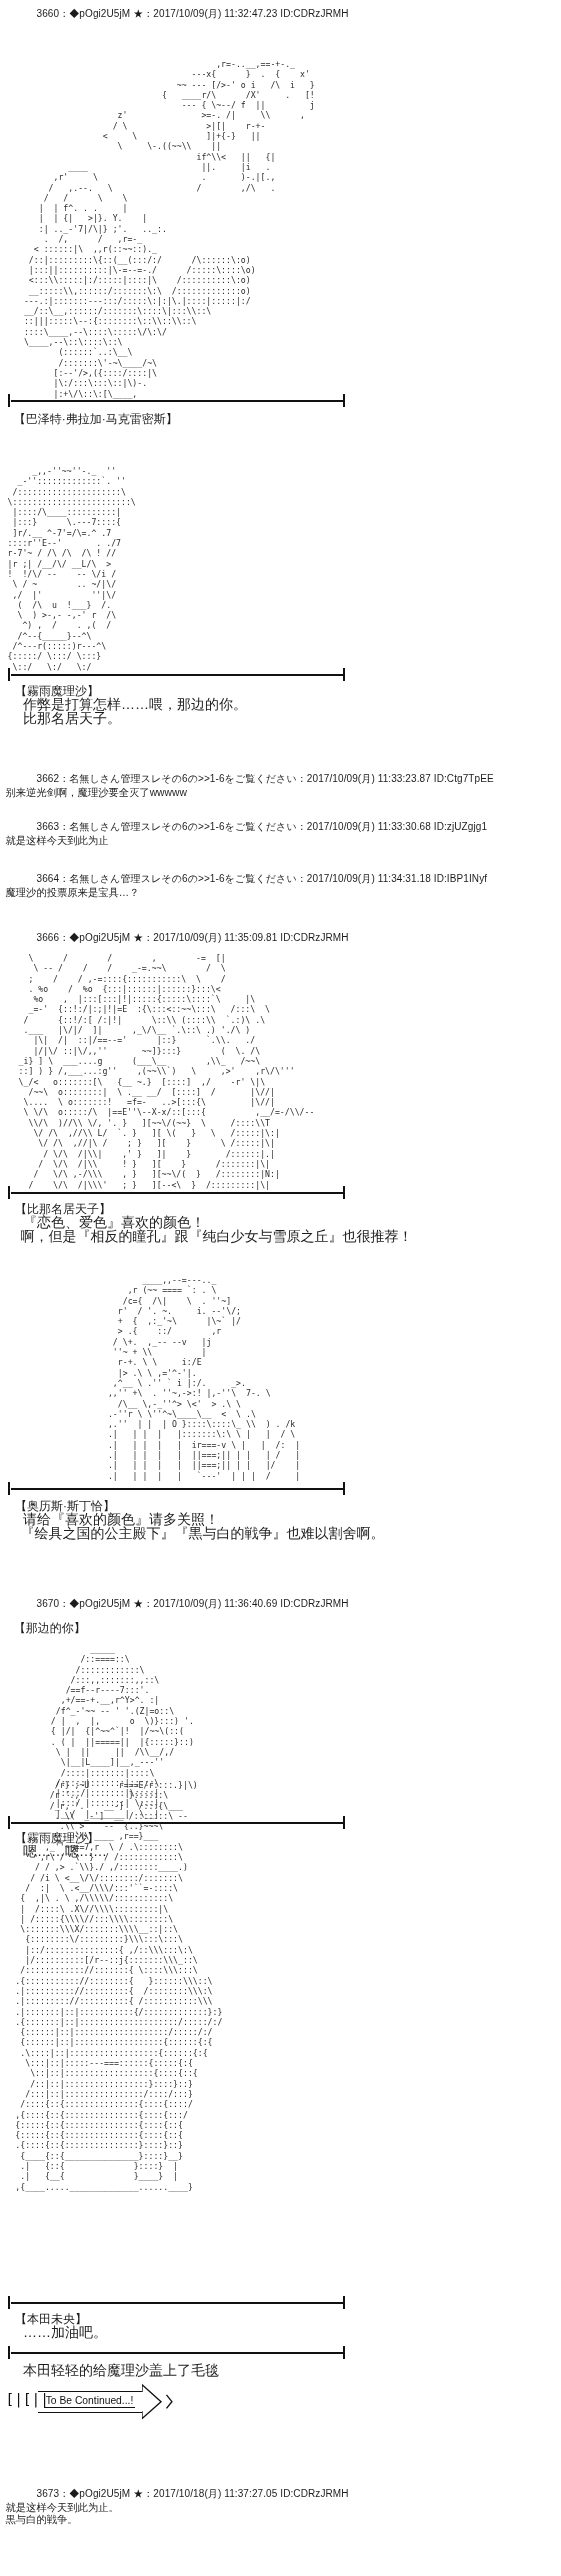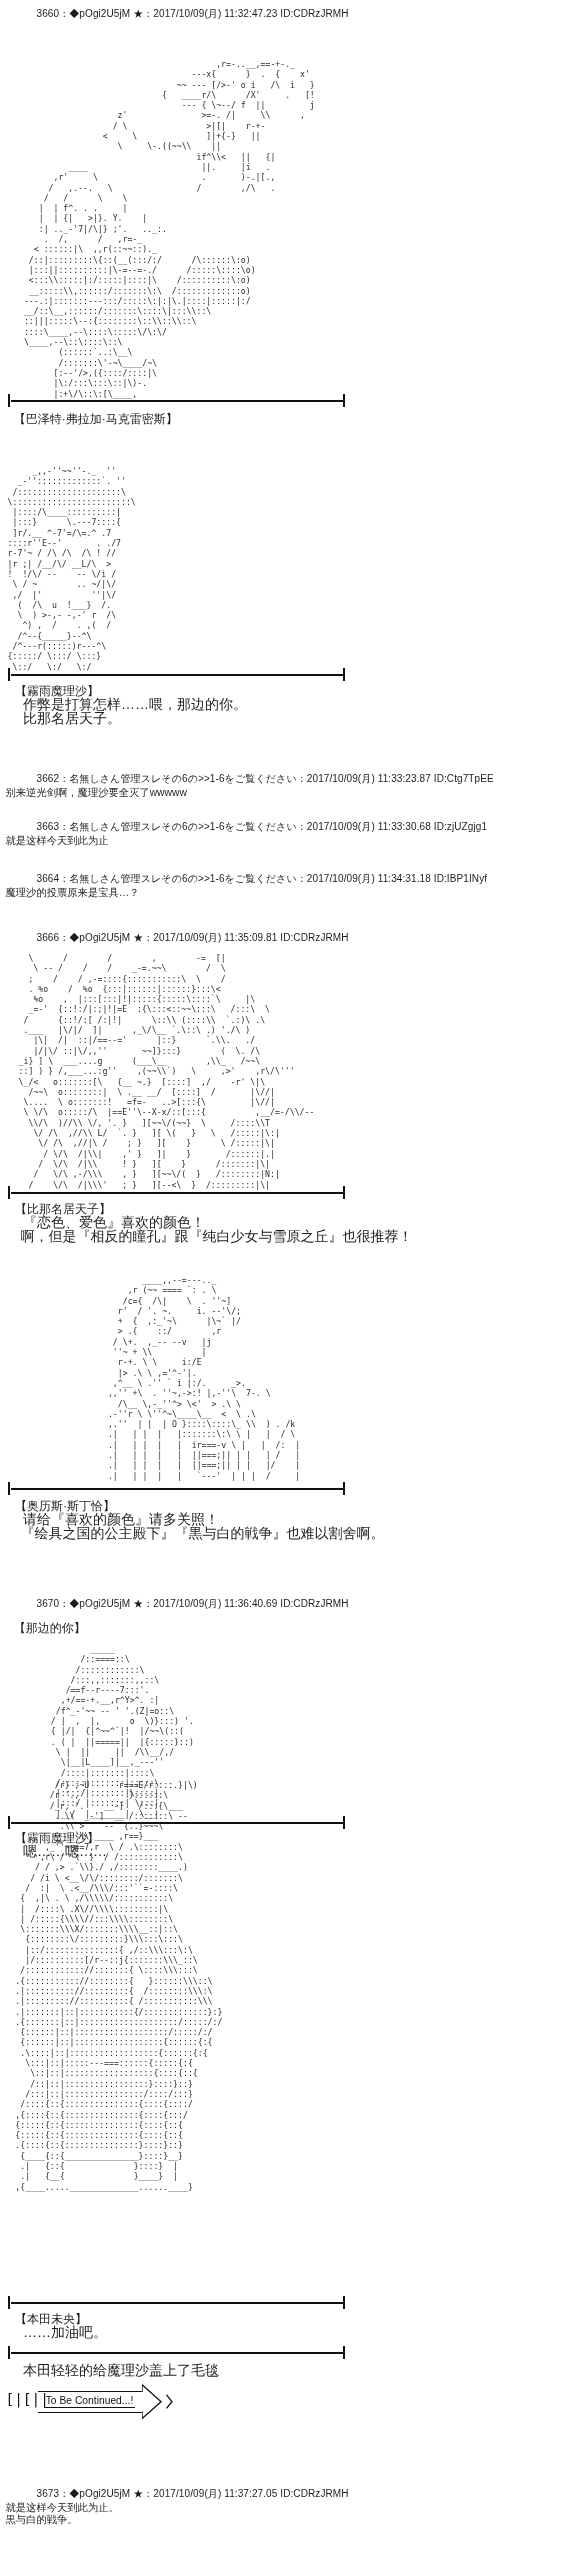--- a/index.html
+++ b/index.html
@@ -270,18 +270,18 @@
     <span class="tbc-prefix">[|[||</span>
     <div class="tbc-band">
       <span class="tbc-label">To Be Continued...!</span>
     </div>
     <svg class="tbc-svg" width="34" height="40" viewBox="0 0 50 58">
       <polyline points="0,13 0,2 28,27 0,52 0,41" fill="#ffffff" stroke="#111111" stroke-width="2" stroke-linejoin="miter"></polyline>
       <polyline points="36,17 44,27 36,37" fill="none" stroke="#111111" stroke-width="2"></polyline>
     </svg>
   </div>
 
-  <div class="abs post-header" style="left:5.5px;top:2487px">3673：◆pOgi2U5jM ★：2017/10/09(月) 11:37:27.05 ID:CDRzJRMH</div>
+  <div class="abs post-header" style="left:5.5px;top:2487px">3673：◆pOgi2U5jM ★：2017/10/18(月) 11:37:27.05 ID:CDRzJRMH</div>
   <div class="abs body-text" style="left:5.5px;top:2501px">就是这样今天到此为止。</div>
   <div class="abs body-text" style="left:5.5px;top:2513px">黒与白的戦争。</div>
 
 </div>
 
 
 </body></html>

